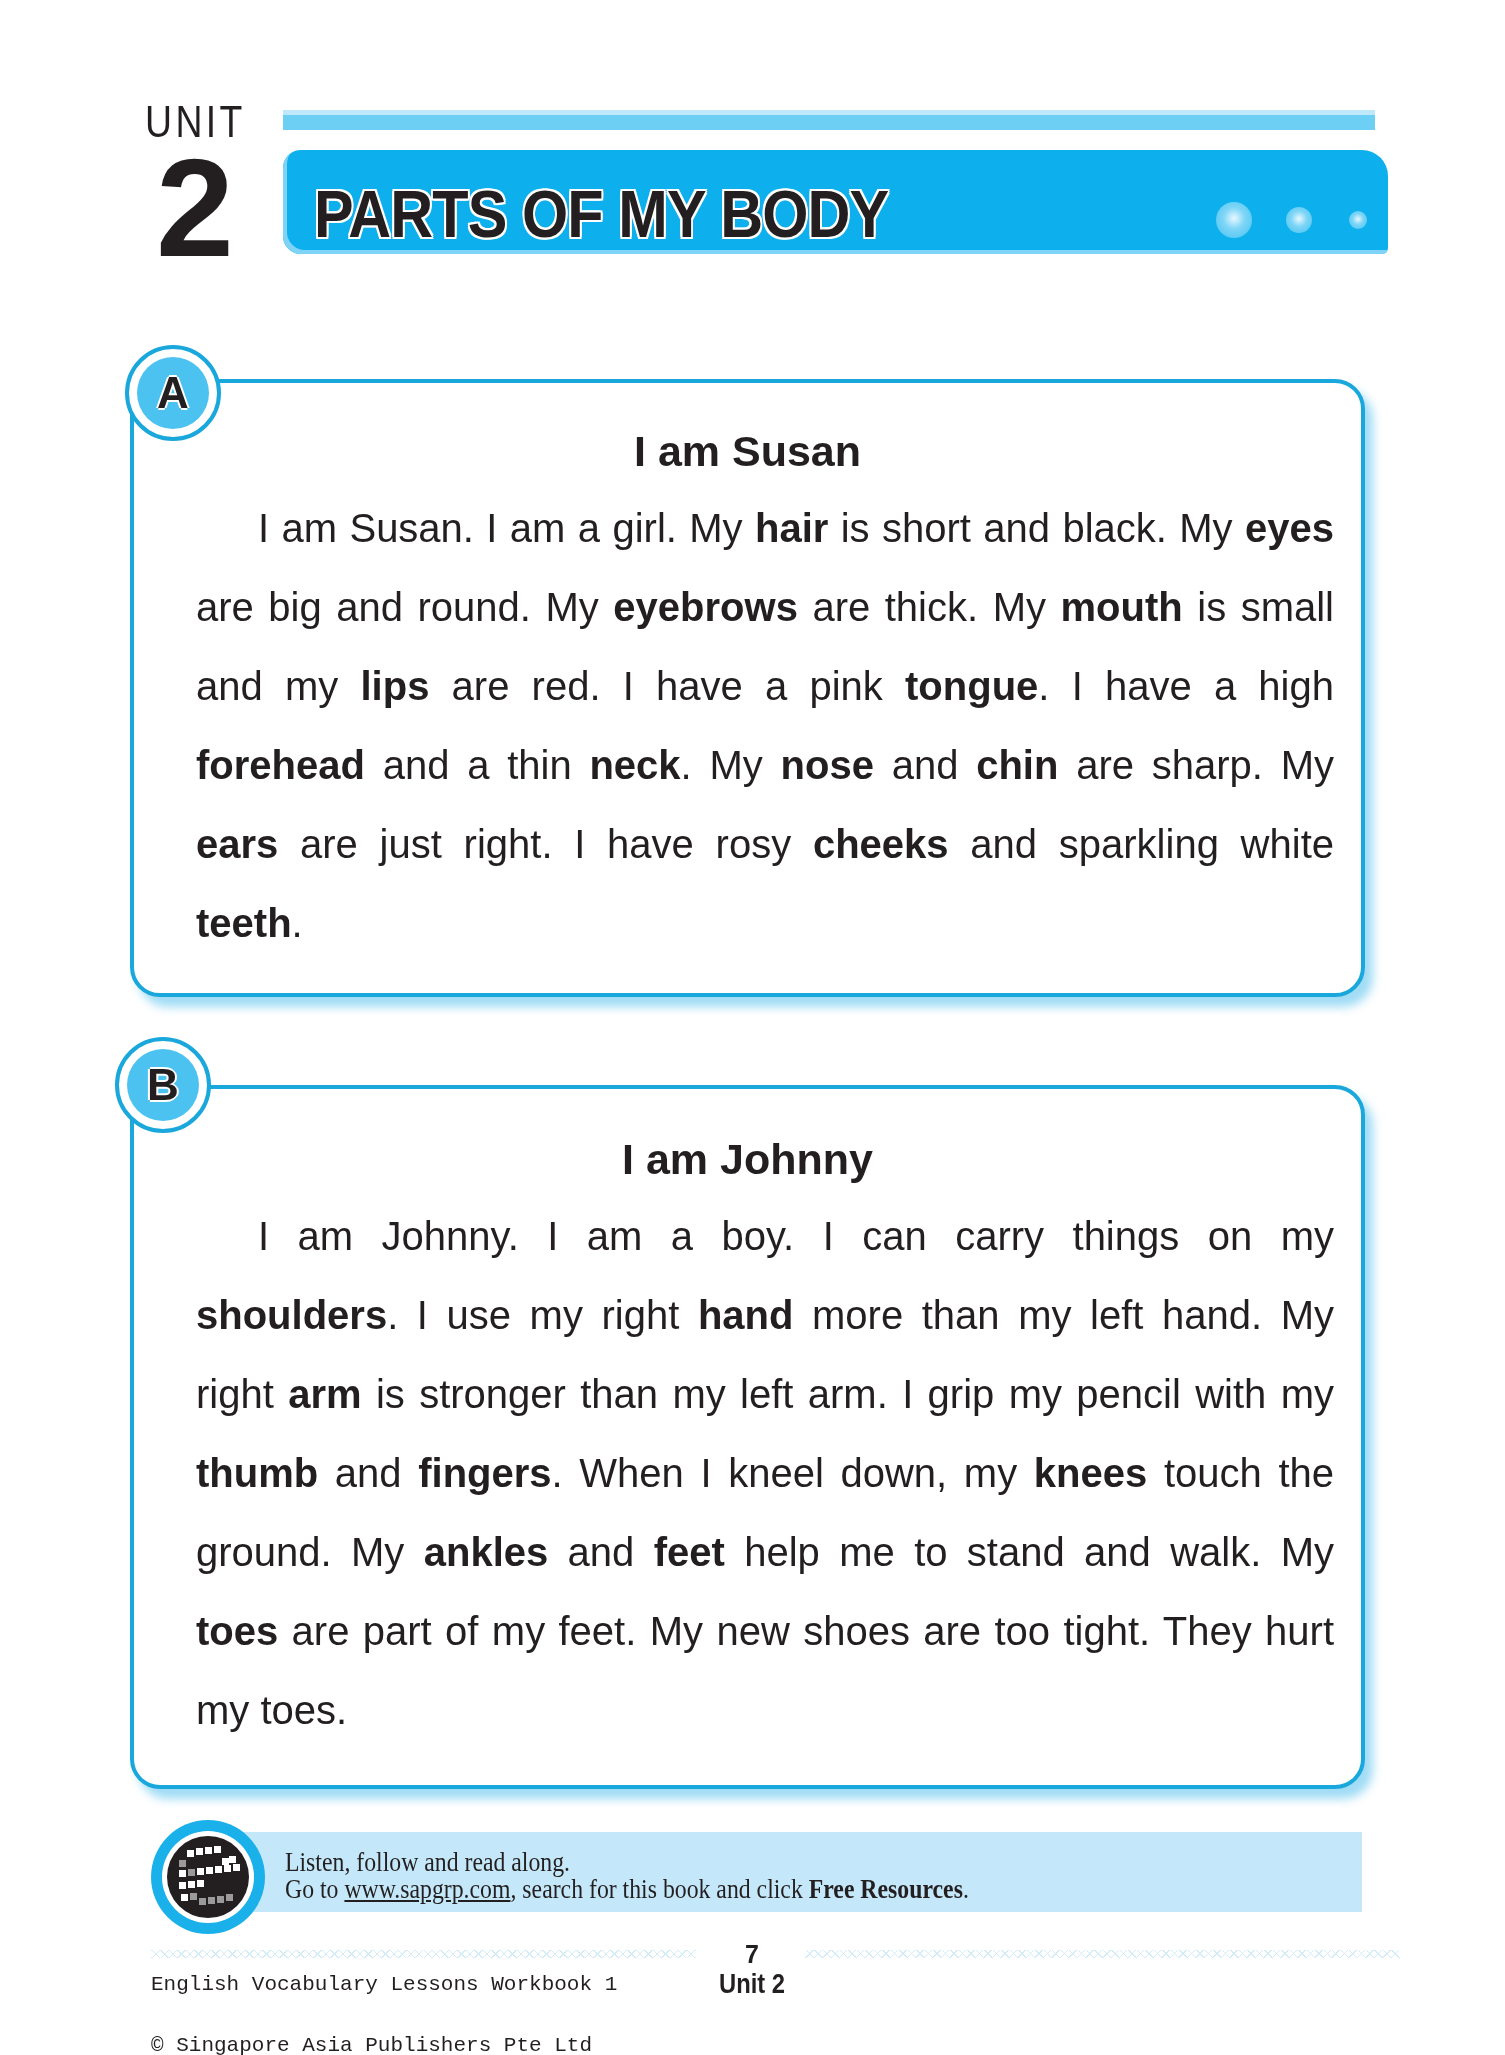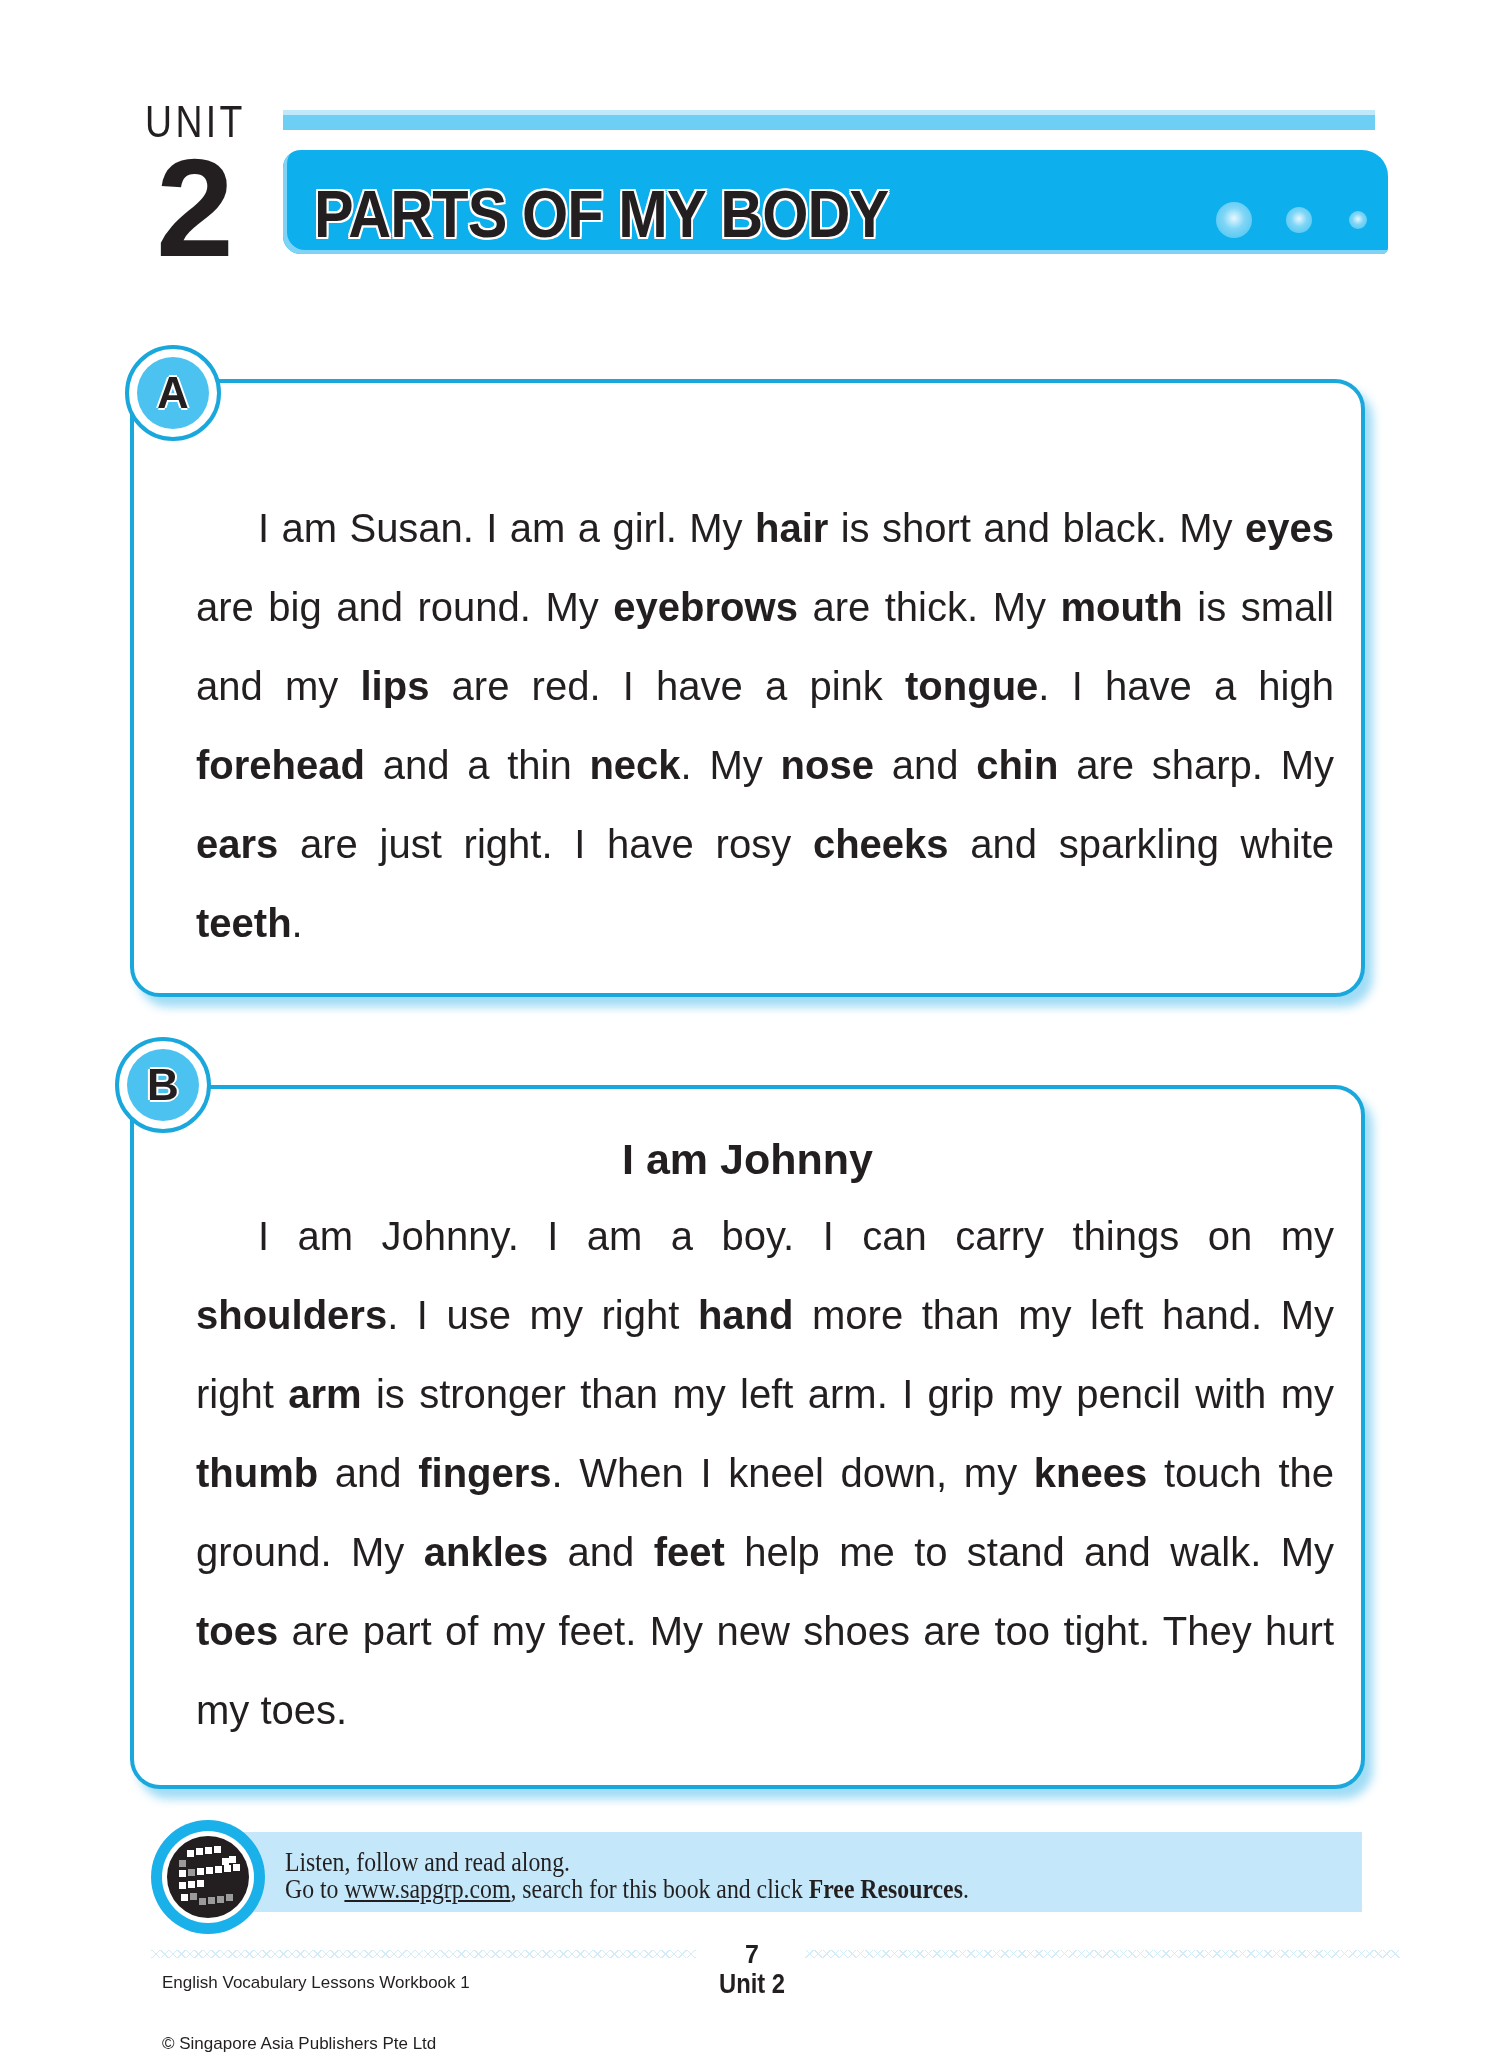--- a/index.html
+++ b/index.html
@@ -37,36 +37,37 @@
   .audio-icon-core { position:absolute; left:5px; top:5px; width:82px; height:82px; border-radius:50%; background:#231f20; overflow:hidden; }
   .audio-line { left:285px; font-family:"Liberation Serif", serif; font-size:27px; color:#231f20; line-height:1; transform:scaleX(0.88); transform-origin:left top; white-space:nowrap; }
   .audio-line a { color:#231f20; text-decoration:underline; }
   .audio-line b { font-weight:700; }
 
   
   .divider { top:1950px; height:8px;
     background-image: repeating-linear-gradient(45deg, #d3ecf7 0 1px, transparent 1px 6px), repeating-linear-gradient(-45deg, #d3ecf7 0 1px, transparent 1px 6px); }
   .page-number { left:702px; top:1942px; width:100px; text-align:center; font-size:25px; font-weight:700; line-height:1; }
   .unit-footer { left:702px; top:1970px; width:100px; text-align:center; font-size:28px; font-weight:700; line-height:1; transform:scaleX(0.85); }
-  .footer-text { left:162px; font-family:Liberation Sans, sans-serif; font-size:17px; line-height:1; color:#231f20; white-space:nowrap; }
+  .footer-text { left:151px; font-family:Liberation Mono, monospace; font-size:21px; line-height:1; color:#231f20; white-space:nowrap; }
 </style>
 </head>
 <body>
 
 <div class="abs unit-label">UNIT</div>
 <div class="abs unit-number">2</div>
 <div class="abs top-bar"></div>
 <div class="abs banner">
   <span class="bubble" style="left:933px;top:52px;width:36px;height:36px;"></span>
   <span class="bubble" style="left:1003px;top:57px;width:26px;height:26px;"></span>
   <span class="bubble" style="left:1066px;top:61px;width:18px;height:18px;"></span>
 </div>
 <div class="abs banner-title">PARTS OF MY BODY</div>
 
 <div class="panel panel-a">
+  <div class="panel-heading" style="top:44px;">I am Susan</div>
   <div class="passage" style="top:106px;"><span class="indent"></span>I am Susan. I am a girl. My <b>hair</b> is short and black. My <b>eyes</b> are big and round. My <b>eyebrows</b> are thick. My <b>mouth</b> is small and my <b>lips</b> are red. I have a pink <b>tongue</b>. I have a high <b>forehead</b> and a thin <b>neck</b>. My <b>nose</b> and <b>chin</b> are sharp. My <b>ears</b> are just right. I have rosy <b>cheeks</b> and sparkling white <b>teeth</b>.</div>
 </div>
 <div class="badge" style="left:125px;top:345px;">
   <div class="badge-inner">A</div>
 </div>
 
 <div class="panel panel-b">
   <div class="panel-heading" style="top:46px;text-align:center;">I am Johnny</div>
   <div class="passage" style="top:108px;"><span class="indent"></span>I am Johnny. I am a boy. I can carry things on my <b>shoulders</b>. I use my right <b>hand</b> more than my left hand. My right <b>arm</b> is stronger than my left arm. I grip my pencil with my <b>thumb</b> and <b>fingers</b>. When I kneel down, my <b>knees</b> touch the ground. My <b>ankles</b> and <b>feet</b> help me to stand and walk. My <b>toes</b> are part of my feet. My new shoes are too tight. They hurt my toes.</div>
 </div>

